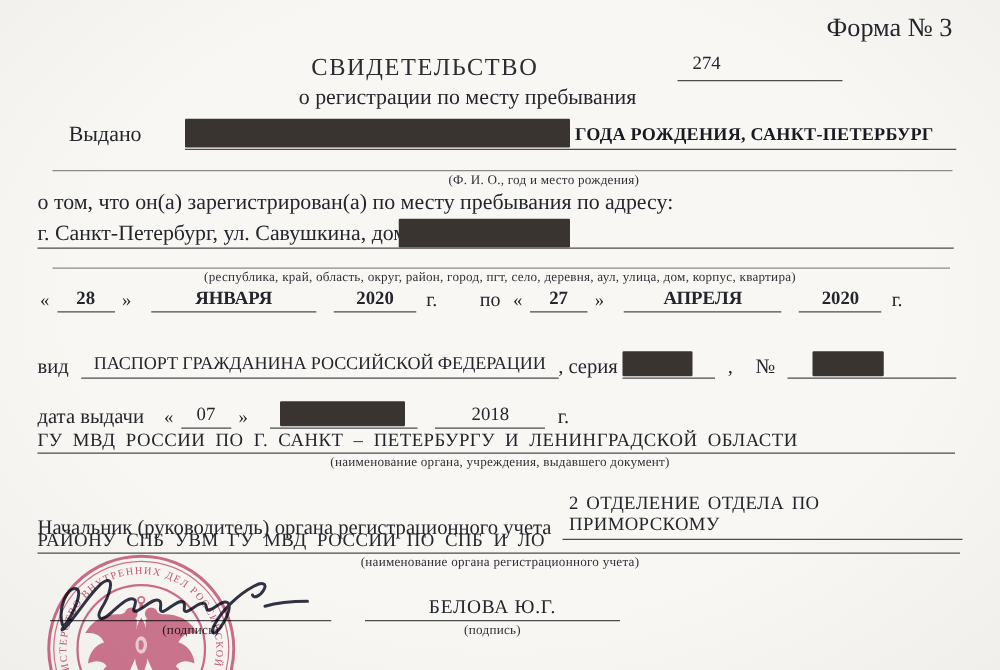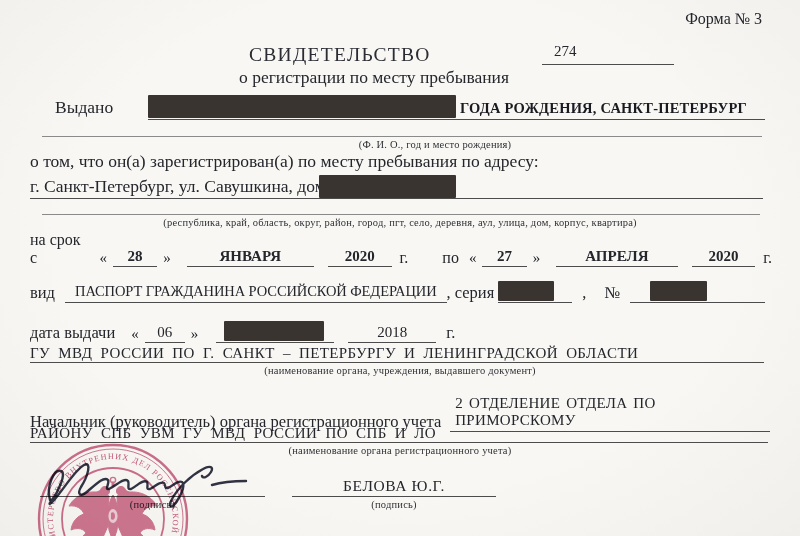--- a/index.html
+++ b/index.html
@@ -24,21 +24,21 @@
   .u-seg{position:relative;display:inline-block;border-bottom:1.3px solid #4c4c4c;height:22px;}
   .capsline{letter-spacing:.4px;word-spacing:4px;font-size:15px;}
   .stamp-svg{position:absolute;left:30px;top:438px;mix-blend-mode:multiply;opacity:.92;}
   .sig-svg{position:absolute;left:40px;top:454px;mix-blend-mode:multiply;}
 </style>
 </head>
 <body>
 
 <div class="page">
 
-  <div class="abs" style="right:38px;top:10px;font-size:16px;">Форма № 3</div>
+  <div class="abs" style="right:38px;top:10px;font-size:21px;">Форма № 3</div>
 
   <div class="abs" style="left:249px;top:44px;font-size:19.5px;letter-spacing:1.3px;color:#2b2d33;text-align:center;">СВИДЕТЕЛЬСТВО</div>
   <div class="abs" style="left:542px;top:43px;width:120px;height:21px;border-bottom:1.2px solid #4c4c4c;font-size:15px;padding-left:12px;">274</div>
   <div class="abs" style="left:239px;top:67px;font-size:17.5px;">о регистрации по месту пребывания</div>
 
   <div class="abs bigtxt" style="left:55px;top:97px;">Выдано</div>
   <div class="redact" style="left:148px;top:95px;width:308px;height:23px;"></div>
   <div class="abs boldcaps" style="left:460px;top:100px;font-size:14.5px;color:#191b20;">ГОДА РОЖДЕНИЯ, САНКТ-ПЕТЕРБУРГ</div>
   <div class="rule dark" style="left:148px;top:119px;width:617px;"></div>
   <div class="rule" style="left:42px;top:136px;width:720px;"></div>
@@ -46,21 +46,20 @@
 
   <div class="abs bigtxt" style="left:30px;top:151px;">о том, что он(а) зарегистрирован(а) по месту пребывания по адресу:</div>
 
   <div class="abs bigtxt" style="left:30px;top:176px;">г. Санкт-Петербург, ул. Савушкина, дом</div>
   <div class="redact" style="left:319px;top:175px;width:137px;height:23px;"></div>
   <div class="rule dark" style="left:30px;top:198px;width:733px;"></div>
   <div class="rule" style="left:42px;top:214px;width:718px;"></div>
   <div class="cap" style="top:217px;">(республика, край, область, округ, район, город, пгт, село, деревня, аул, улица, дом, корпус, квартира)</div>
 
   <div class="flexrow" style="left:30px;top:231px;width:742px;font-size:16px;">
-    <span style="margin-right:8px;">на срок с</span>
     <span class="q">«</span>
     <span class="blank" style="width:46px;margin:0 4px;">28</span>
     <span class="q">»</span>
     <span class="blank" style="width:132px;margin-left:14px;">ЯНВАРЯ</span>
     <span class="blank" style="width:66px;margin-left:14px;">2020</span>
     <span style="margin-left:8px;">г.</span>
     <span style="margin-left:34px;">по</span>
     <span class="q" style="margin-left:8px;">«</span>
     <span class="blank" style="width:46px;margin:0 4px;">27</span>
     <span class="q">»</span>
@@ -80,21 +79,21 @@
     <span style="margin:0 18px 0 10px;">,</span>
     <span style="margin-right:10px;">№</span>
     <span class="u-seg" style="flex:1;">
       <span class="inline-redact" style="left:20px;width:57px;"></span>
     </span>
   </div>
 
   <div class="flexrow" style="left:30px;top:320px;width:440px;font-size:16.5px;">
     <span style="margin-right:14px;">дата выдачи</span>
     <span class="q">«</span>
-    <span class="blank" style="width:40px;margin:0 4px;font-weight:normal;">06</span>
+    <span class="blank" style="width:40px;margin:0 4px;font-weight:normal;">07</span>
     <span class="q">»</span>
     <span class="u-seg" style="width:118px;margin-left:16px;">
       <span class="inline-redact" style="left:8px;width:100px;"></span>
     </span>
     <span class="blank" style="width:88px;margin-left:14px;font-weight:normal;">2018</span>
     <span style="margin-left:10px;">г.</span>
   </div>
 
   <div class="abs capsline" style="left:30px;top:345px;color:#24262c;">ГУ  МВД  РОССИИ  ПО  Г. САНКТ – ПЕТЕРБУРГУ  И  ЛЕНИНГРАДСКОЙ ОБЛАСТИ</div>
   <div class="rule dark" style="left:30px;top:362px;width:734px;"></div>

